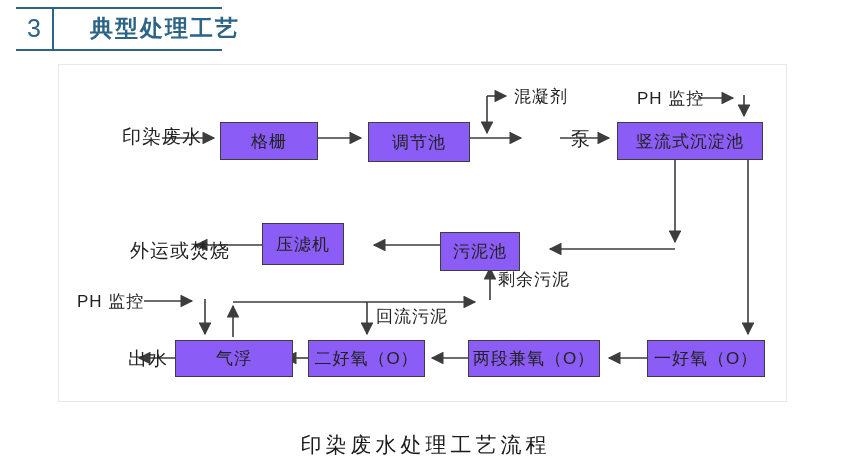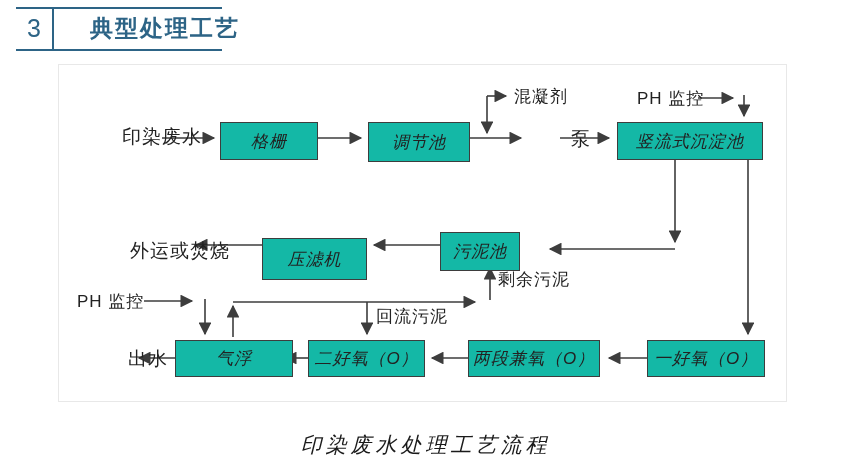--- a/index.html
+++ b/index.html
@@ -12,33 +12,33 @@
   .hdr-rule{position:absolute;left:16px;width:206px;height:2px;background:#2d6486;}
   .hdr-num{position:absolute;left:18px;top:13px;width:32px;text-align:center;
     font-size:25px;color:#2d6486;line-height:1.2;}
   .hdr-div{position:absolute;left:52px;top:9px;width:2px;height:40px;background:#2d6486;}
   .hdr-title{position:absolute;left:66px;top:15px;font-size:23px;font-weight:bold;
     color:#2d6486;letter-spacing:2px;line-height:1.2;white-space:nowrap;margin-left:24px;}
   
   .frame{position:absolute;left:58px;top:64px;width:727px;height:336px;
     border:1.5px solid #e8e8e8;background:#ffffff;}
   
-  .fbox{position:absolute;border:1.6px solid #3d3d3d;background:#14b8a6;
+  .fbox{position:absolute;border:1.6px solid #3d3d3d;background:#8b5cf6;
     display:flex;align-items:center;justify-content:center;
-    font-size:17px;color:#222;letter-spacing:1px;white-space:nowrap;box-sizing:border-box;font-style:italic;}
+    font-size:17px;color:#222;letter-spacing:1px;white-space:nowrap;box-sizing:border-box;}
   
   .flabel{position:absolute;color:#222;line-height:1;white-space:nowrap;letter-spacing:1px;}
   .f19{font-size:19px;margin-left:40px;}
   .f17{font-size:17px;text-align:center;}
   
   svg.wires{position:absolute;left:0;top:0;width:851px;height:470px;pointer-events:none;}
   svg.wires line{stroke:#3d3d3d;stroke-width:1.6;}
   
   .caption{position:absolute;left:0;top:431px;width:851px;text-align:center;
-    font-size:21px;color:#1a1a1a;letter-spacing:4px;font-style:italic;}
+    font-size:21px;color:#1a1a1a;letter-spacing:4px;}
 </style>
 </head>
 <body>
 
 <div>
   <div class="hdr-rule" style="top:7px"></div>
   <div class="hdr-num">3</div>
   <div class="hdr-div"></div>
   <div class="hdr-title">典型处理工艺</div>
   <div class="hdr-rule" style="top:49px"></div>
@@ -80,21 +80,21 @@
 
   <line x1="647" y1="358" x2="609" y2="358" marker-end="url(#arr)"></line>
   <line x1="468" y1="358" x2="432" y2="358" marker-end="url(#arr)"></line>
   <line x1="308" y1="358" x2="285" y2="358" marker-end="url(#arr)"></line>
   <line x1="175" y1="358" x2="139" y2="358" marker-end="url(#arr)"></line>
 </svg>
 
 <div class="fbox" style="left:220px;top:122px;width:98px;height:38px">格栅</div>
 <div class="fbox" style="left:368px;top:122px;width:102px;height:40px">调节池</div>
 <div class="fbox" style="left:617px;top:122px;width:146px;height:38px">竖流式沉淀池</div>
-<div class="fbox" style="left:262px;top:238px;width:105px;height:42px">压滤机</div>
+<div class="fbox" style="left:262px;top:223px;width:82px;height:42px">压滤机</div>
 <div class="fbox" style="left:440px;top:232px;width:80px;height:39px">污泥池</div>
 <div class="fbox" style="left:175px;top:340px;width:118px;height:37px">气浮</div>
 <div class="fbox" style="left:308px;top:340px;width:117px;height:37px">二好氧（O）</div>
 <div class="fbox" style="left:468px;top:340px;width:132px;height:37px">两段兼氧（O）</div>
 <div class="fbox" style="left:647px;top:340px;width:118px;height:37px">一好氧（O）</div>
 
 <div class="flabel f19" style="left:82px;top:127px">印染废水</div>
 <div class="flabel f17" style="left:514px;top:88px">混凝剂</div>
 <div class="flabel f19" style="left:531px;top:129px">泵</div>
 <div class="flabel f17" style="left:637px;top:90px">PH 监控</div>

